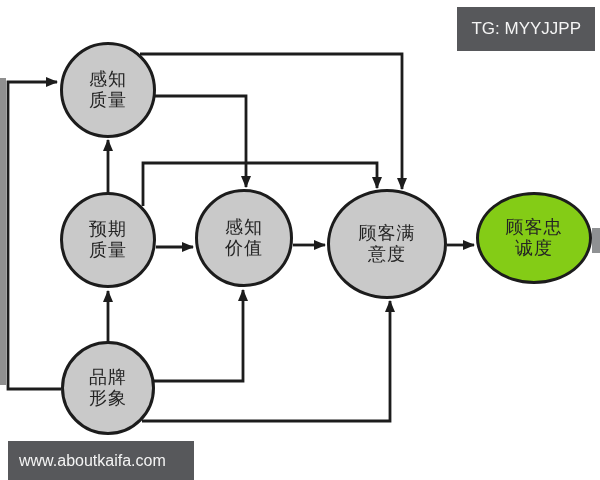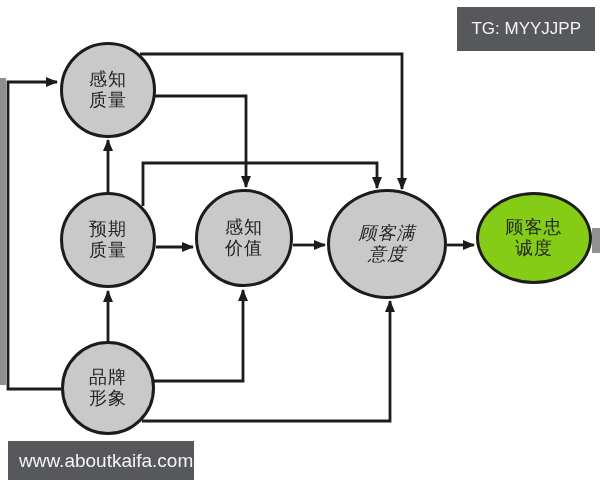--- a/index.html
+++ b/index.html
@@ -48,21 +48,21 @@
     white-space: nowrap;
   }
   .site-banner {
     position: absolute;
     left: 8px; bottom: 0;
     width: 186px; height: 39px;
     box-sizing: border-box;
     padding-left: 11px;
     background: #57585b;
     color: #f4f4f4;
-    font-size: 19px;
+    font-size: 16px;
     display: flex;
     align-items: center;
     white-space: nowrap;
   }
 </style>
 </head>
 <body>
 
 <div id="stage">
 
@@ -89,21 +89,21 @@
 
   <div id="nodes-layer">
       <div class="node" style="left: 60px; top: 42px; width: 96px; height: 96px; background: rgb(201, 201, 201); border-color: rgb(28, 28, 28); color: rgb(36, 36, 36);">感知
 质量</div>
       <div class="node" style="left: 60px; top: 192px; width: 96px; height: 96px; background: rgb(201, 201, 201); border-color: rgb(28, 28, 28); color: rgb(36, 36, 36); text-align: center;">预期
 质量</div>
       <div class="node" style="left: 61px; top: 341px; width: 94px; height: 94px; background: rgb(201, 201, 201); border-color: rgb(28, 28, 28); color: rgb(36, 36, 36);">品牌
 形象</div>
       <div class="node" style="left: 195px; top: 189px; width: 98px; height: 98px; background: rgb(201, 201, 201); border-color: rgb(28, 28, 28); color: rgb(36, 36, 36);">感知
 价值</div>
-      <div class="node" style="left: 327px; top: 189px; width: 120px; height: 110px; background: rgb(201, 201, 201); border-color: rgb(28, 28, 28); color: rgb(36, 36, 36); font-style: italic;">顾客满
+      <div class="node" style="left: 327px; top: 189px; width: 120px; height: 110px; background: rgb(201, 201, 201); border-color: rgb(28, 28, 28); color: rgb(36, 36, 36);">顾客满
 意度</div>
       <div class="node" style="left: 476px; top: 192px; width: 116px; height: 92px; background: #84cc16; border-color: rgb(28, 28, 28); color: rgb(36, 36, 36);">顾客忠
 诚度</div>
     </div>
 
   <div class="tg-badge">TG: MYYJJPP</div>
 
   <div class="site-banner">www.aboutkaifa.com</div>
 
   <div id="right-notch" class="artifact"></div>

